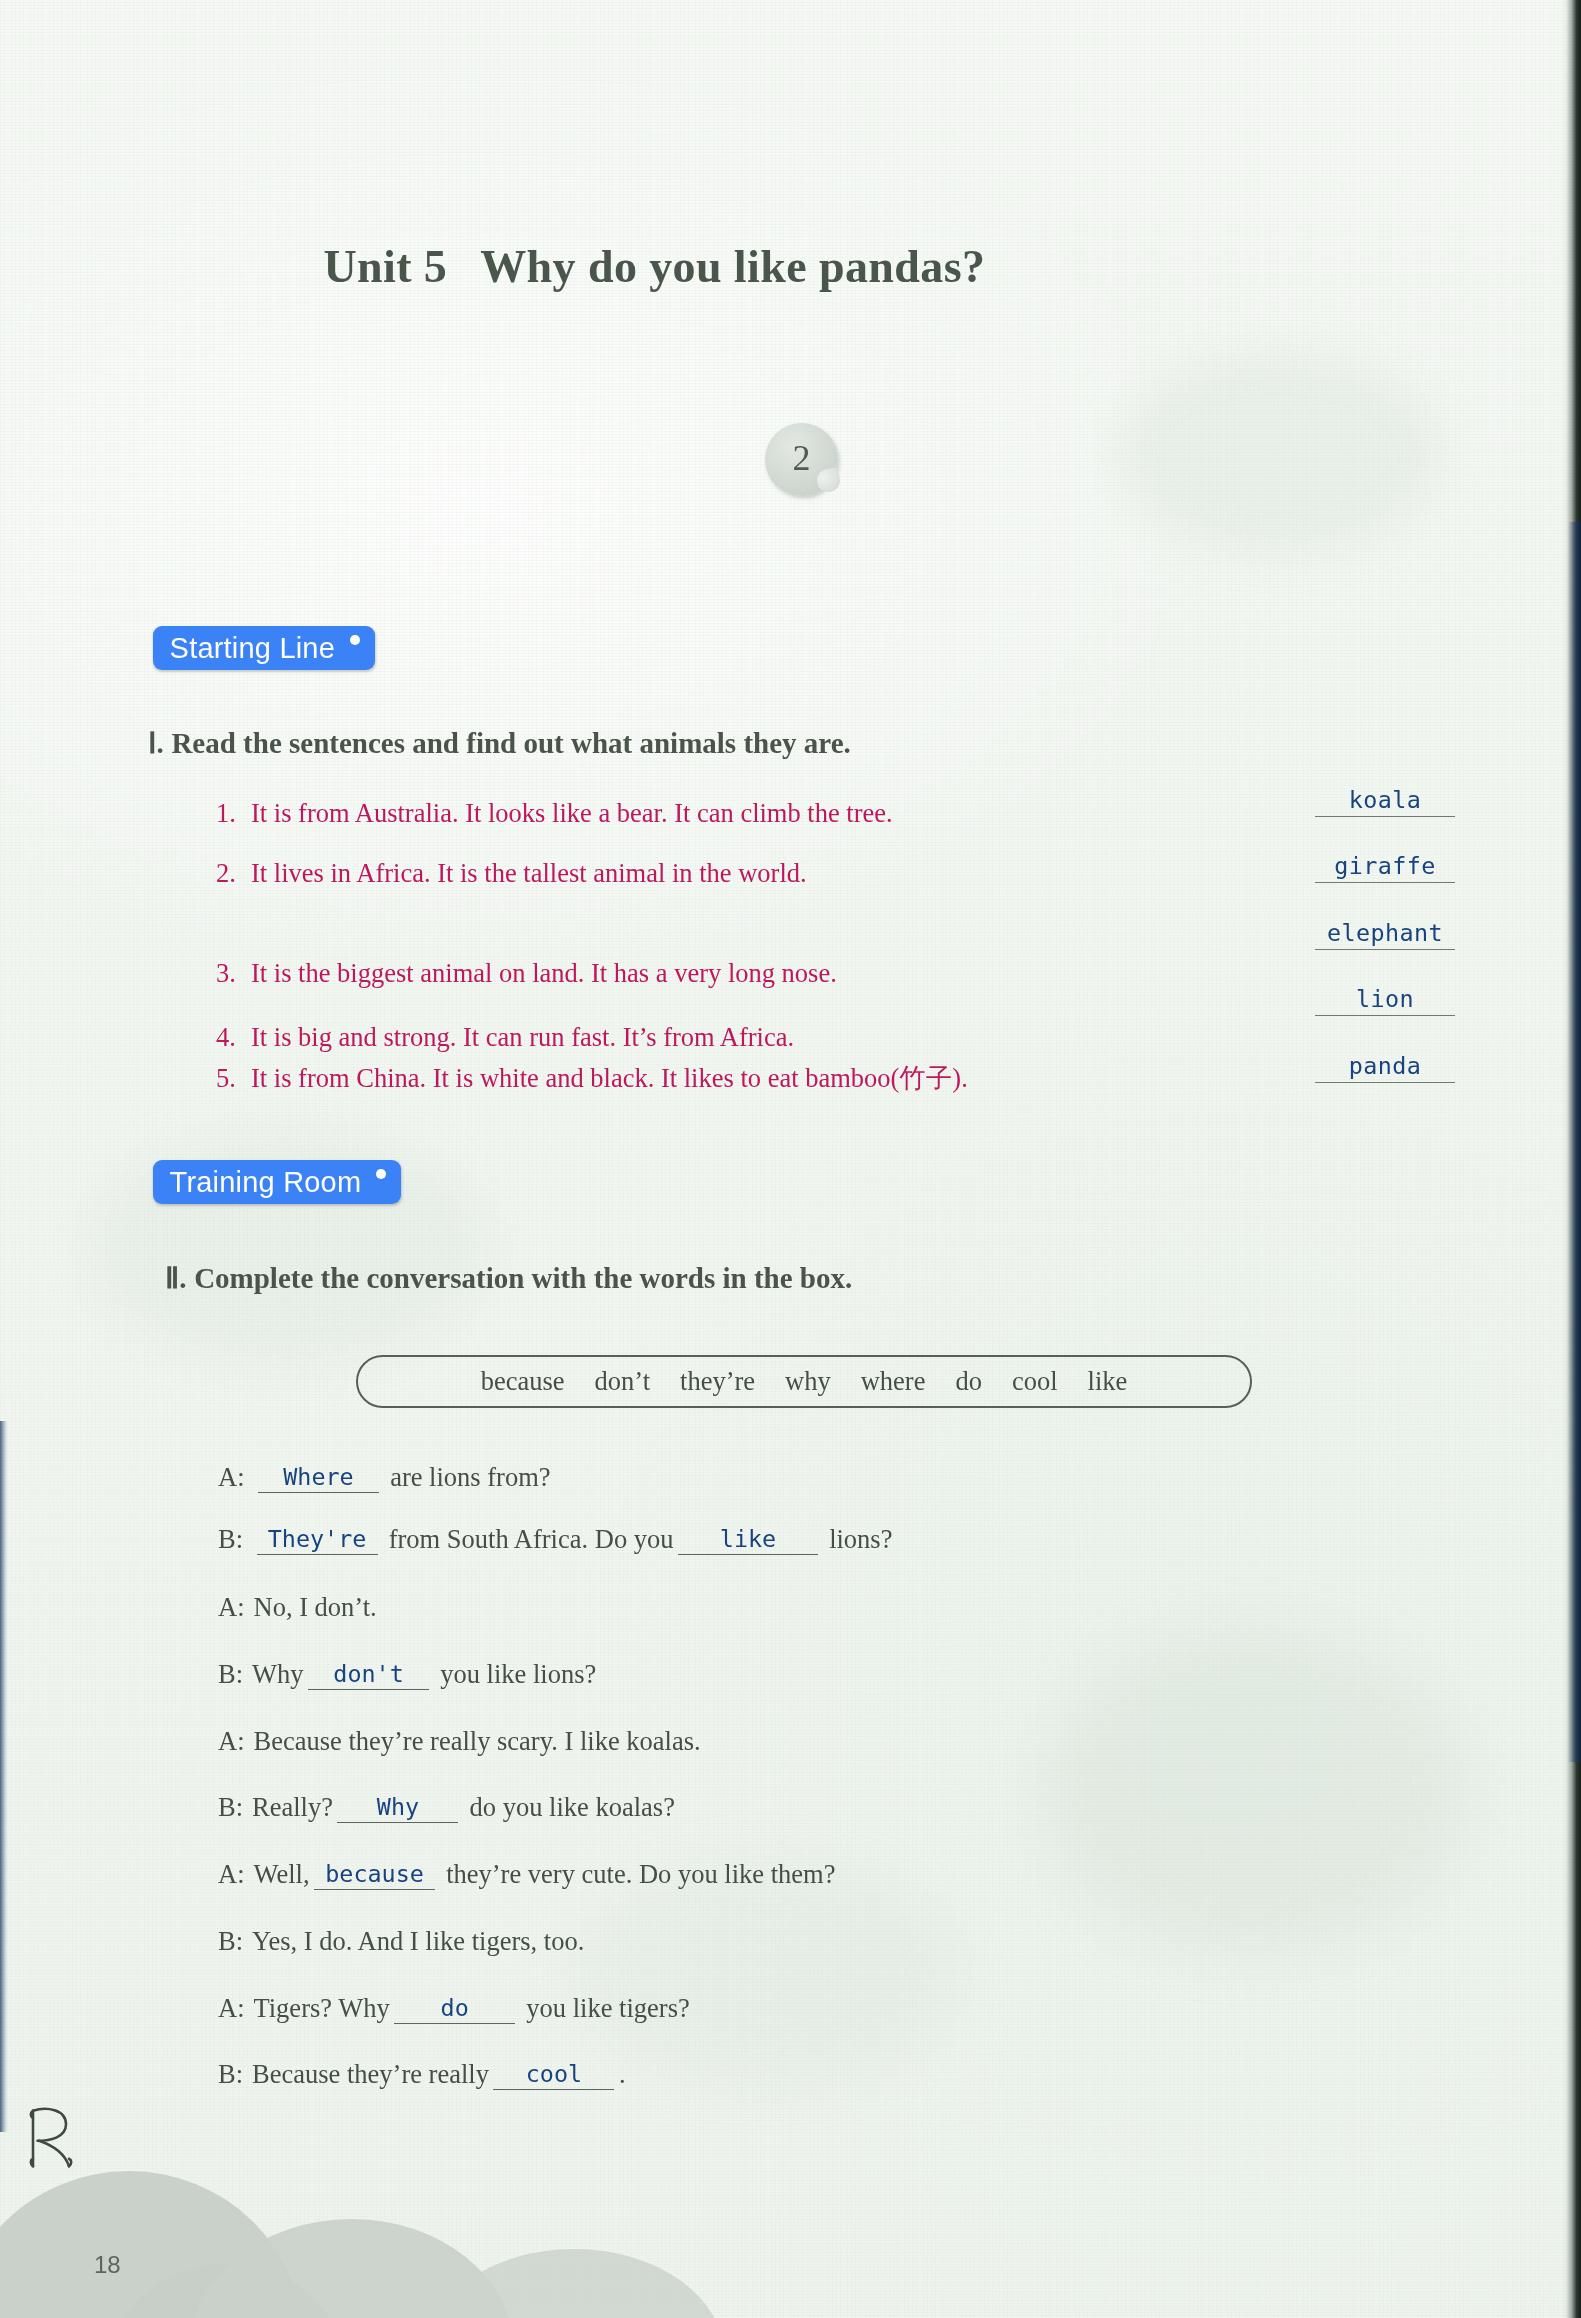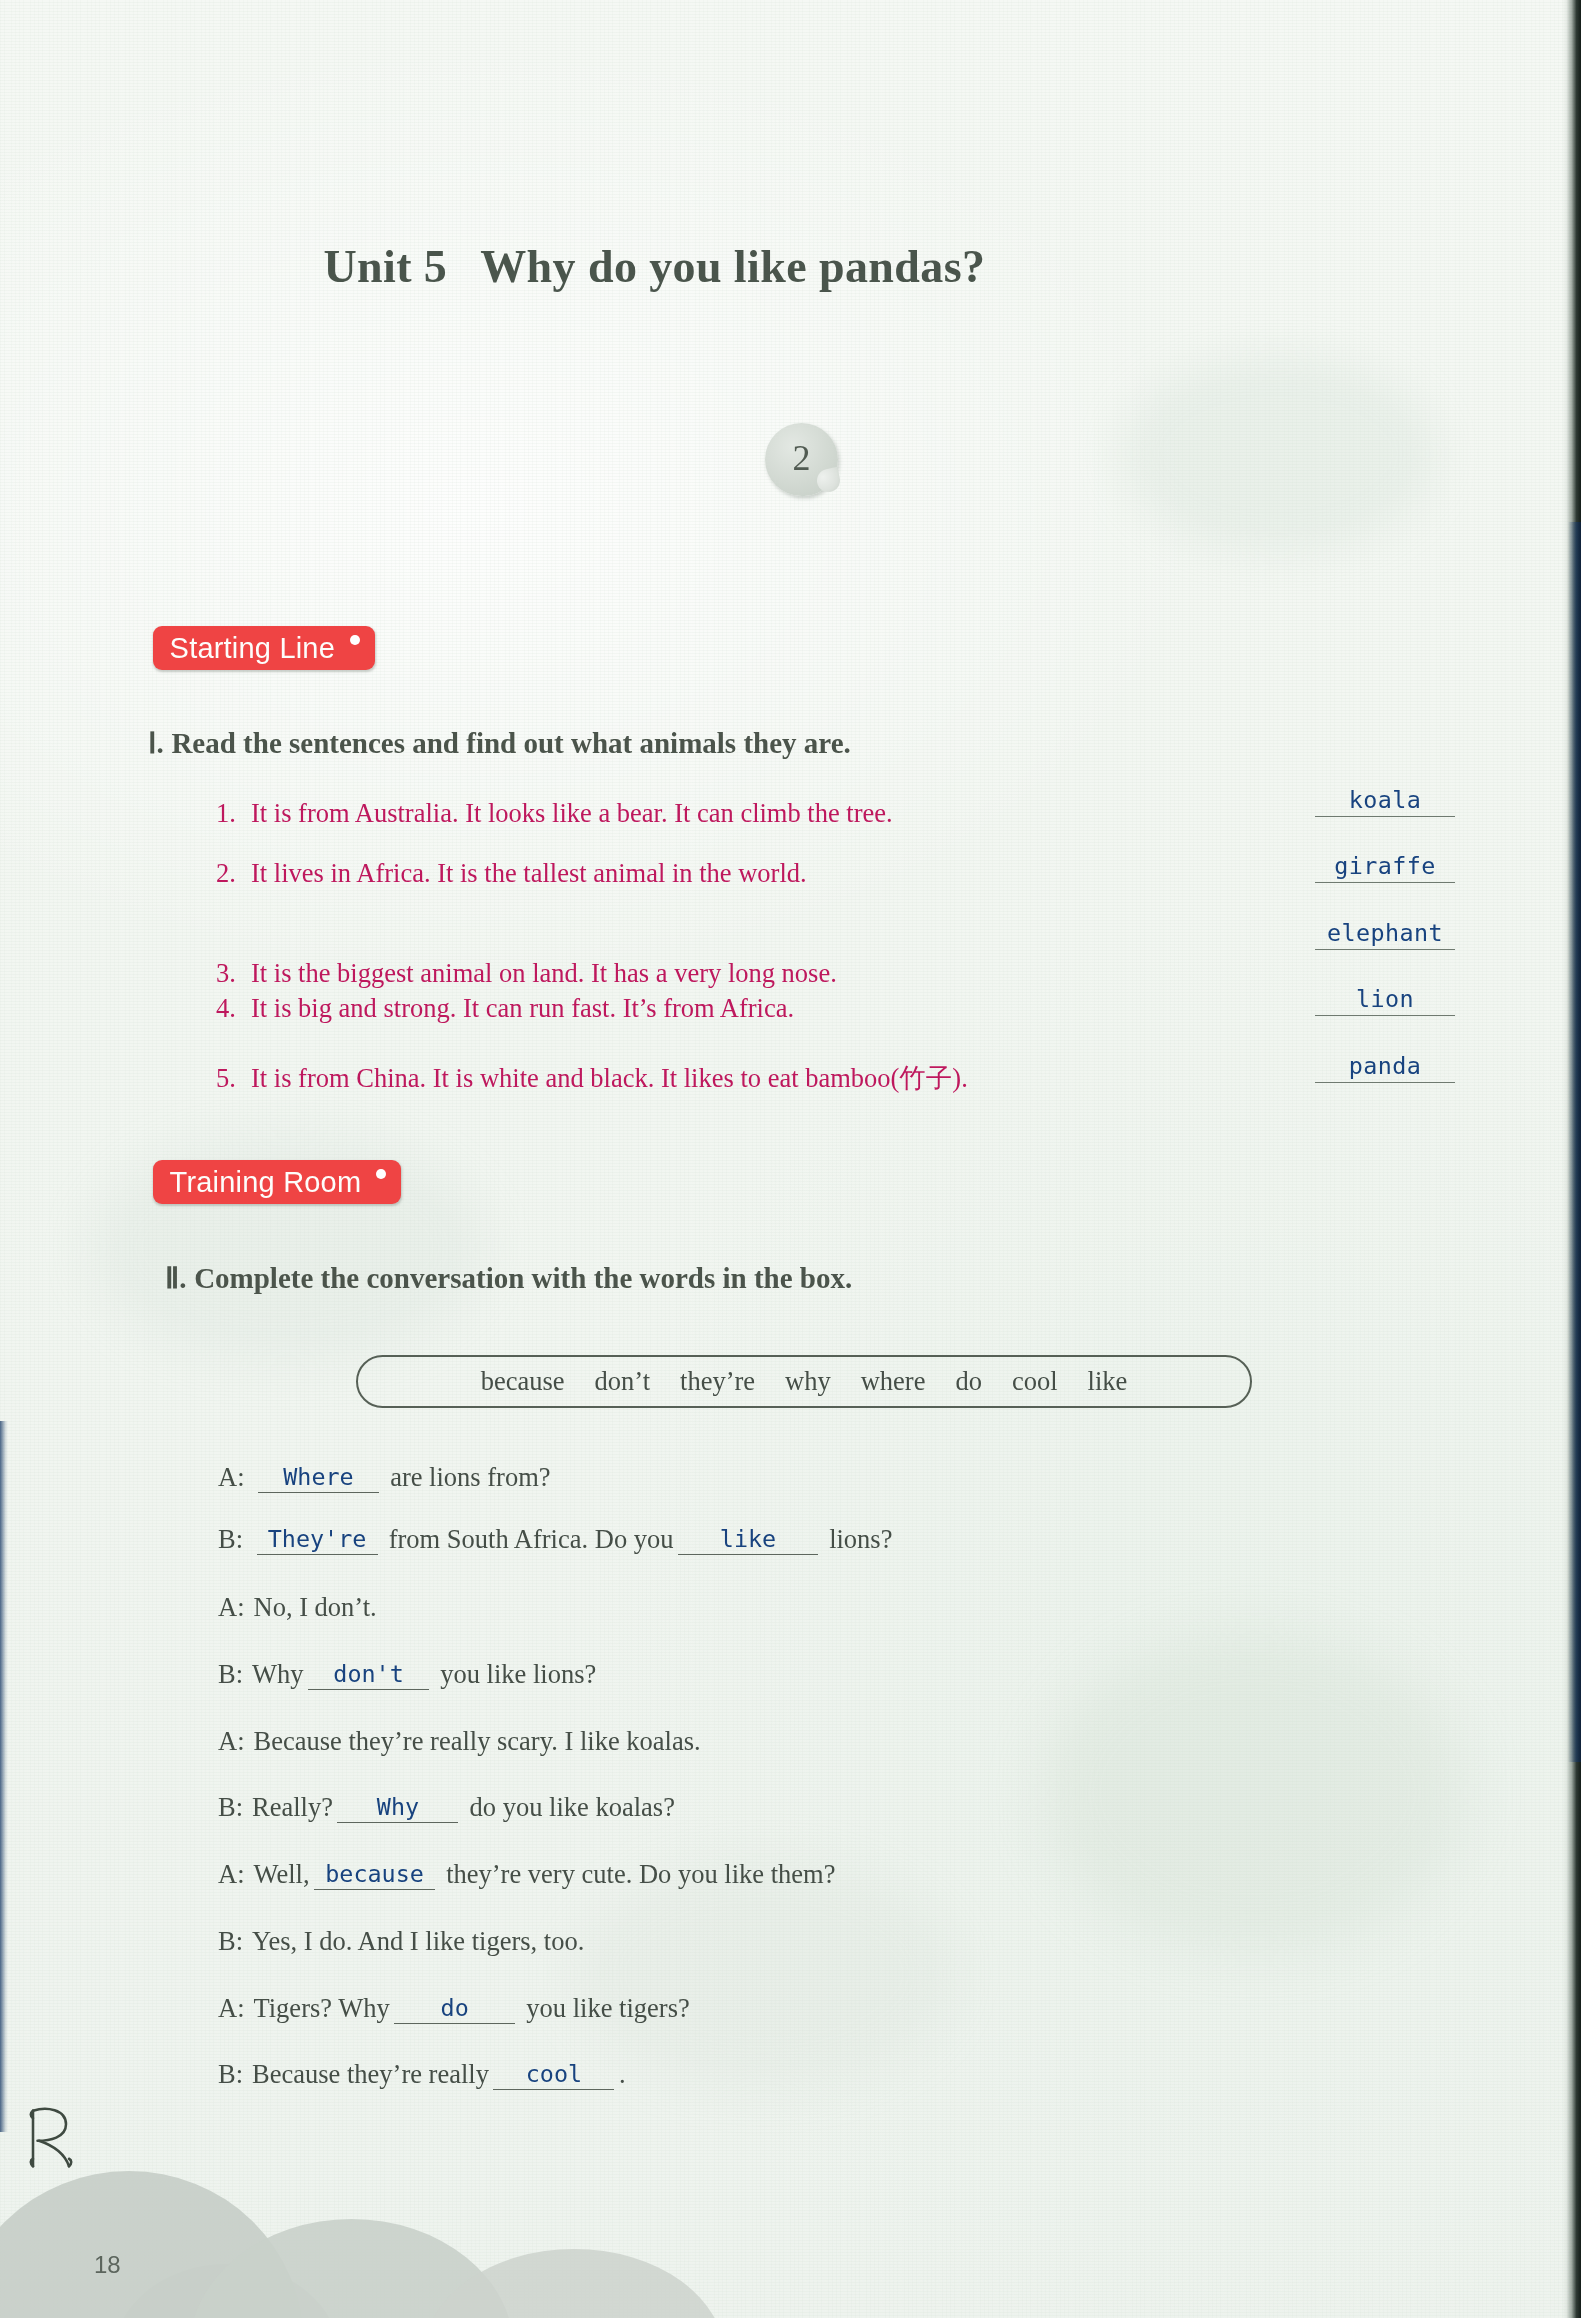--- a/index.html
+++ b/index.html
@@ -121,21 +121,21 @@
     z-index: 2;
   }
 
   
   .tab {
     position: absolute;
     display: inline-flex;
     align-items: center;
     height: 44px;
     padding: 0 15px 0 16.6px;
-    background: #ef4444;
+    background: #3b82f6;
     border-radius: 9px;
     color: #fdfdfb;
     font-family: "Liberation Sans", sans-serif;
     font-size: 29px;
     letter-spacing: 0.2px;
     box-shadow: 0.8px 1.5px 2.3px rgba(90,100,90,.3);
   }
   .tab .dot {
     display: inline-block;
     width: 9.8px;
@@ -331,21 +331,21 @@
 
 <div class="sentence" style="top:798px;">
   <span class="num">1.</span><span>It is from Australia. It looks like a bear. It can climb the tree.</span>
 </div>
 <div class="sentence" style="top:858px;">
   <span class="num">2.</span><span>It lives in Africa. It is the tallest animal in the world.</span>
 </div>
 <div class="sentence" style="top:958px;">
   <span class="num">3.</span><span>It is the biggest animal on land. It has a very long nose.</span>
 </div>
-<div class="sentence" style="top:993px;">
+<div class="sentence" style="top:1022px;">
   <span class="num">4.</span><span>It is big and strong. It can run fast. It’s from Africa.</span>
 </div>
 <div class="sentence" style="top:1060px;">
   <span class="num">5.</span><span>It is from China. It is white and black. It likes to eat bamboo(竹子).</span>
 </div>
 
 <div class="ans-blank" style="top:786px;left:1315px;">koala</div>
 <div class="ans-blank" style="top:852px;left:1315px;">giraffe</div>
 <div class="ans-blank" style="top:919px;left:1315px;">elephant</div>
 <div class="ans-blank" style="top:985px;left:1315px;">lion</div>

